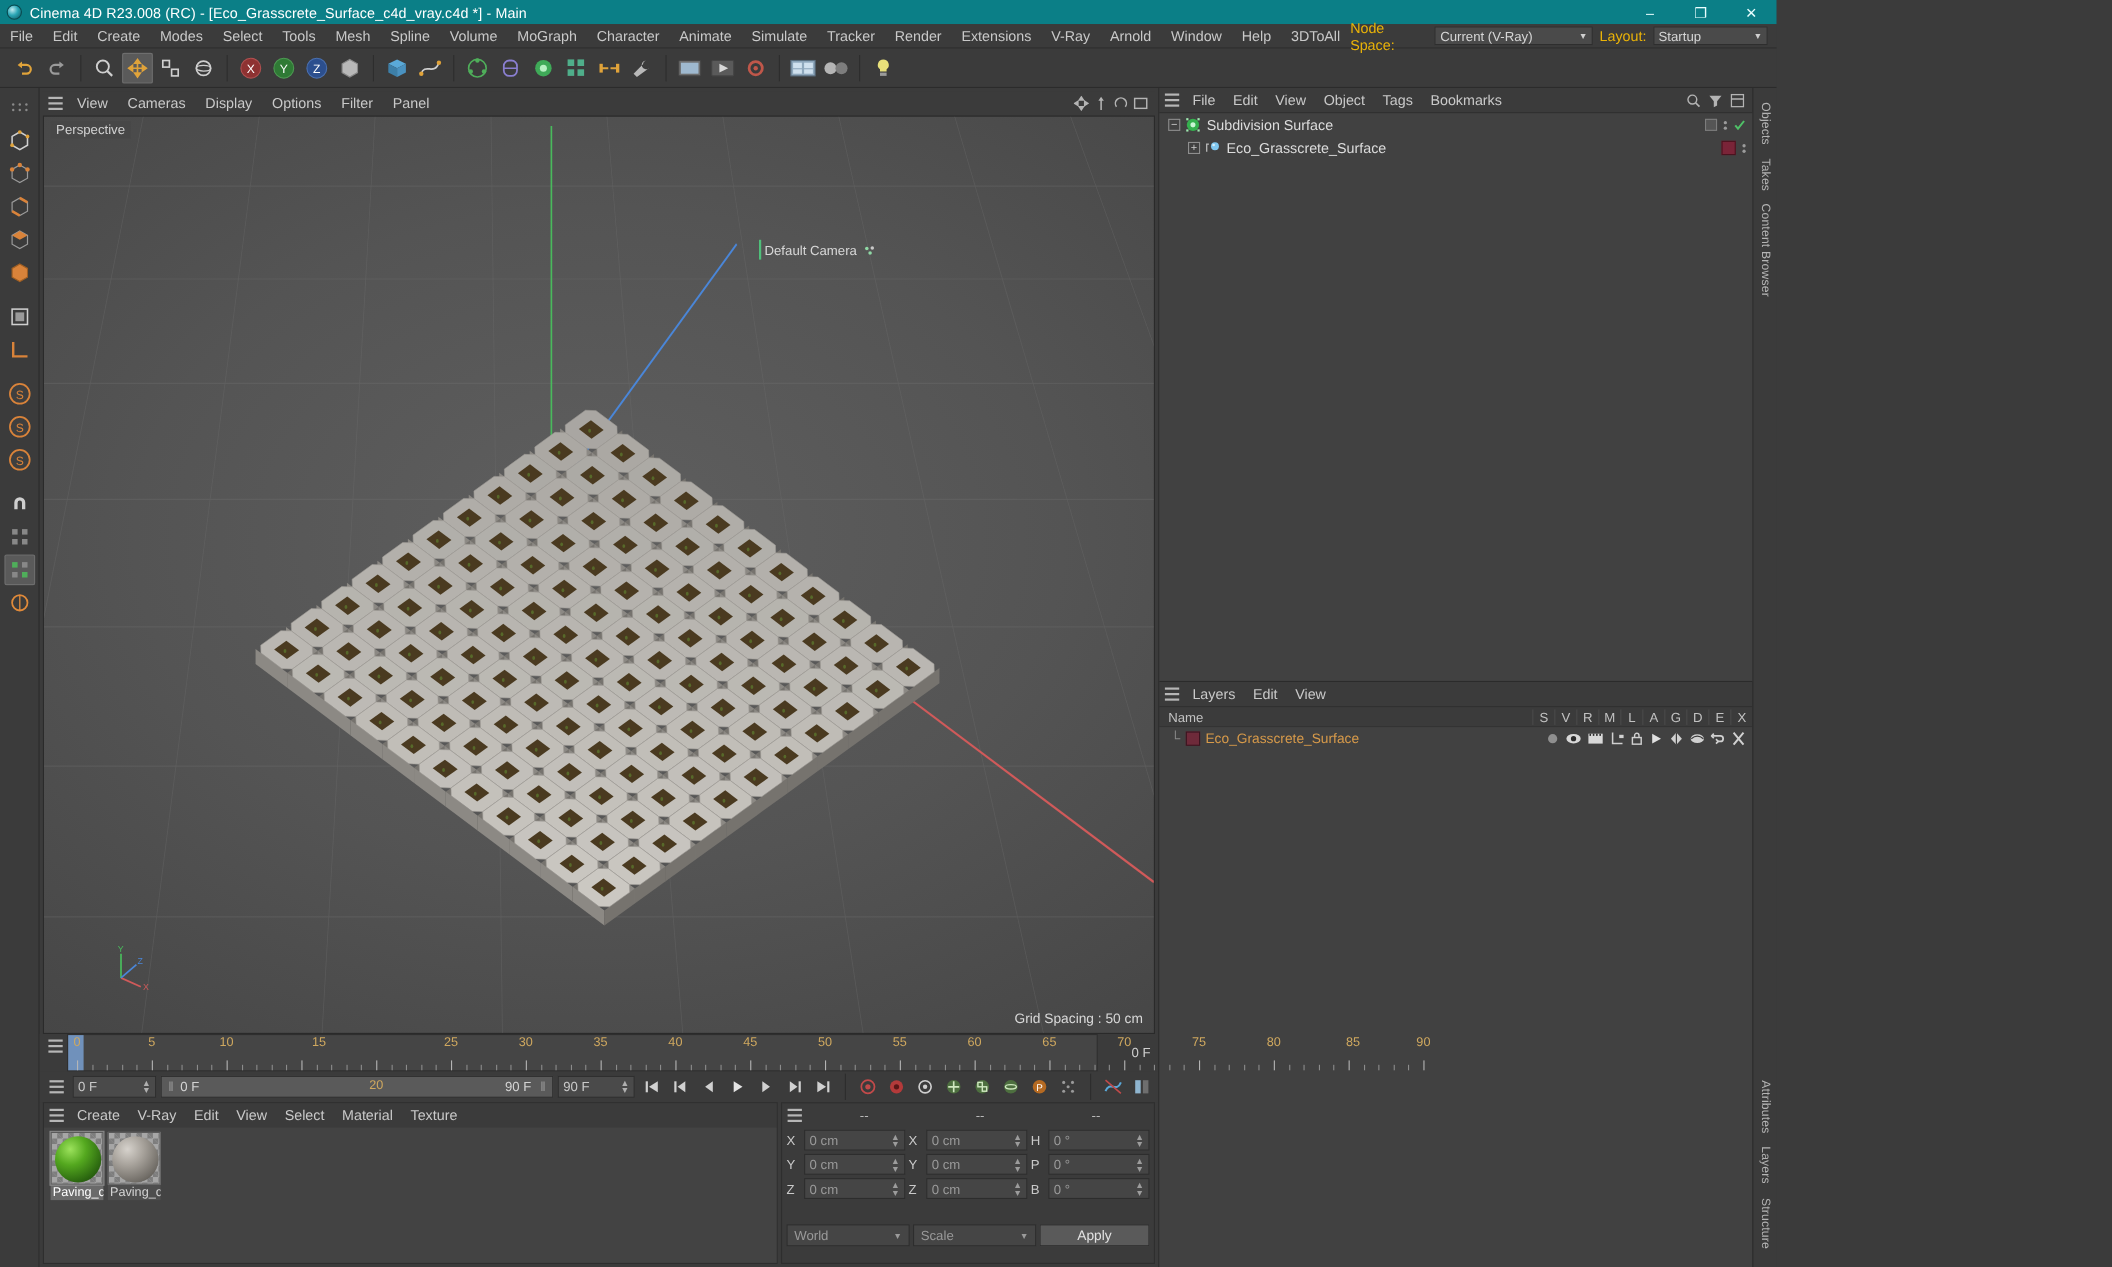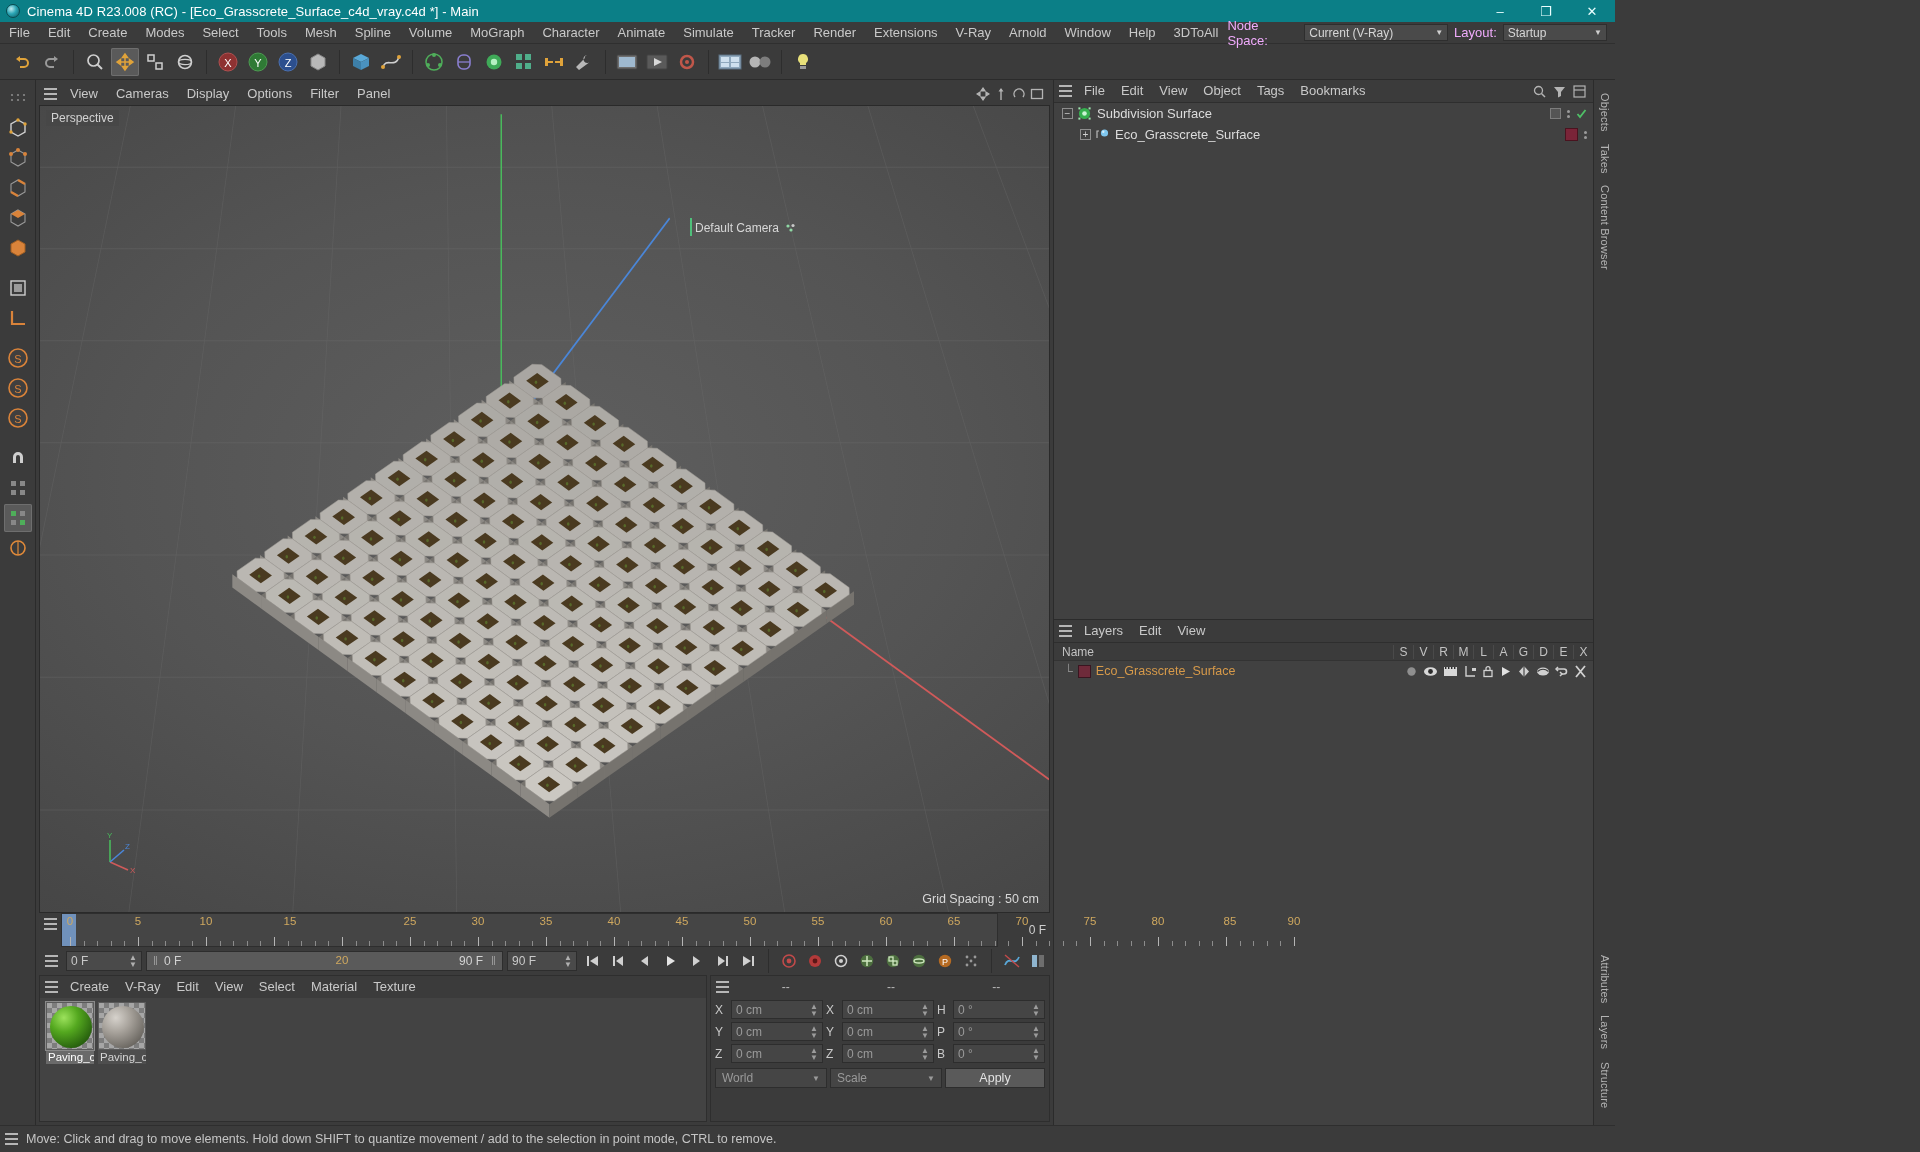--- a/index.html
+++ b/index.html
@@ -32,21 +32,21 @@
   }
 
   
   .menubar {
     height:22px; background:#3b3b3b; display:flex; align-items:center;
     font-size:13px; flex:0 0 22px; border-bottom:1px solid #2f2f2f;
     position:relative;
   }
   .menubar .mi { padding:0 9px; height:22px; line-height:22px; color:#c9c9c9; white-space:nowrap; }
   .menu-right { margin-left:auto; display:flex; align-items:center; gap:6px; padding-right:8px; }
-  .menu-right .lbl { font-size:13px; color:#f0abfc; }
+  .menu-right .lbl { font-size:13px; color:#eab308; }
   .dropdown {
     background:#4a4a4a; border:1px solid #2e2e2e; height:17px;
     display:flex; align-items:center; padding:0 4px; font-size:12px; color:#d6d6d6;
     min-width:40px; position:relative;
   }
   .dropdown .cap { flex:1; white-space:nowrap; overflow:hidden; }
   .dropdown .arw { margin-left:6px; font-size:8px; color:#cfcfcf; }
   #ns-dd { width:152px; }
   #lay-dd { width:110px; }
 
@@ -151,21 +151,21 @@
   .coords { width:340px; flex:0 0 340px; background:#3b3b3b; border:1px solid #2e2e2e;
             display:flex; flex-direction:column; }
   .coordhdr { height:22px; display:flex; align-items:center; font-size:12px; color:#b9b9b9; }
   .coordhdr span.dash { flex:1; text-align:center; }
   .coordbody { flex:1; padding:2px 4px 4px 4px; display:flex; flex-direction:column; gap:3px; }
   .crow { display:flex; gap:3px; align-items:center; }
   .clbl { width:13px; font-size:12px; color:#c9c9c9; text-align:left; flex:0 0 13px; }
   .cfield { flex:1; height:19px; background:#454545; border:1px solid #2d2d2d;
             display:flex; align-items:center; padding:0 4px; font-size:12px; color:#9a9a9a; }
   .cfield .sp { margin-left:auto; font-size:8px; color:#9c9c9c; line-height:7px; }
-  .crow.last { margin-top:2px; }
+  .crow.last { margin-top:20px; }
   .csel { flex:1; height:20px; background:#454545; border:1px solid #2d2d2d; display:flex;
           align-items:center; padding:0 6px; font-size:12px; color:#9a9a9a; }
   .csel .arw { margin-left:auto; font-size:8px; }
   .capply { flex:1; height:20px; background:#5a5a5a; border:1px solid #2d2d2d; display:flex;
             align-items:center; justify-content:center; font-size:12.5px; color:#e2e2e2; }
 
   
   .objman { flex:0 0 540px; display:flex; flex-direction:column; border-bottom:1px solid #2b2b2b; }
   .om-body { flex:1; background:#414141; overflow:hidden; position:relative; }
   .om-row { height:21px; display:flex; align-items:center; font-size:13px; color:#dcdcdc;
@@ -2054,21 +2054,13 @@
       <div class="vtab">Takes</div>
       <div class="vtab">Content Browser</div>
       <div style="flex:1"></div>
       <div class="vtab">Attributes</div>
       <div class="vtab">Layers</div>
       <div class="vtab">Structure</div>
       <div style="height:10px"></div>
     </div>
   </div>
 
-  <div class="statusbar">
-    <div class="hamburger">
-        <i></i>
-        <i></i>
-        <i></i>
-      </div>
-    <div class="txt">Move: Click and drag to move elements. Hold down SHIFT to quantize movement / add to the selection in point mode, CTRL to remove.</div>
-  </div>
 </div>
 
 </body></html>

